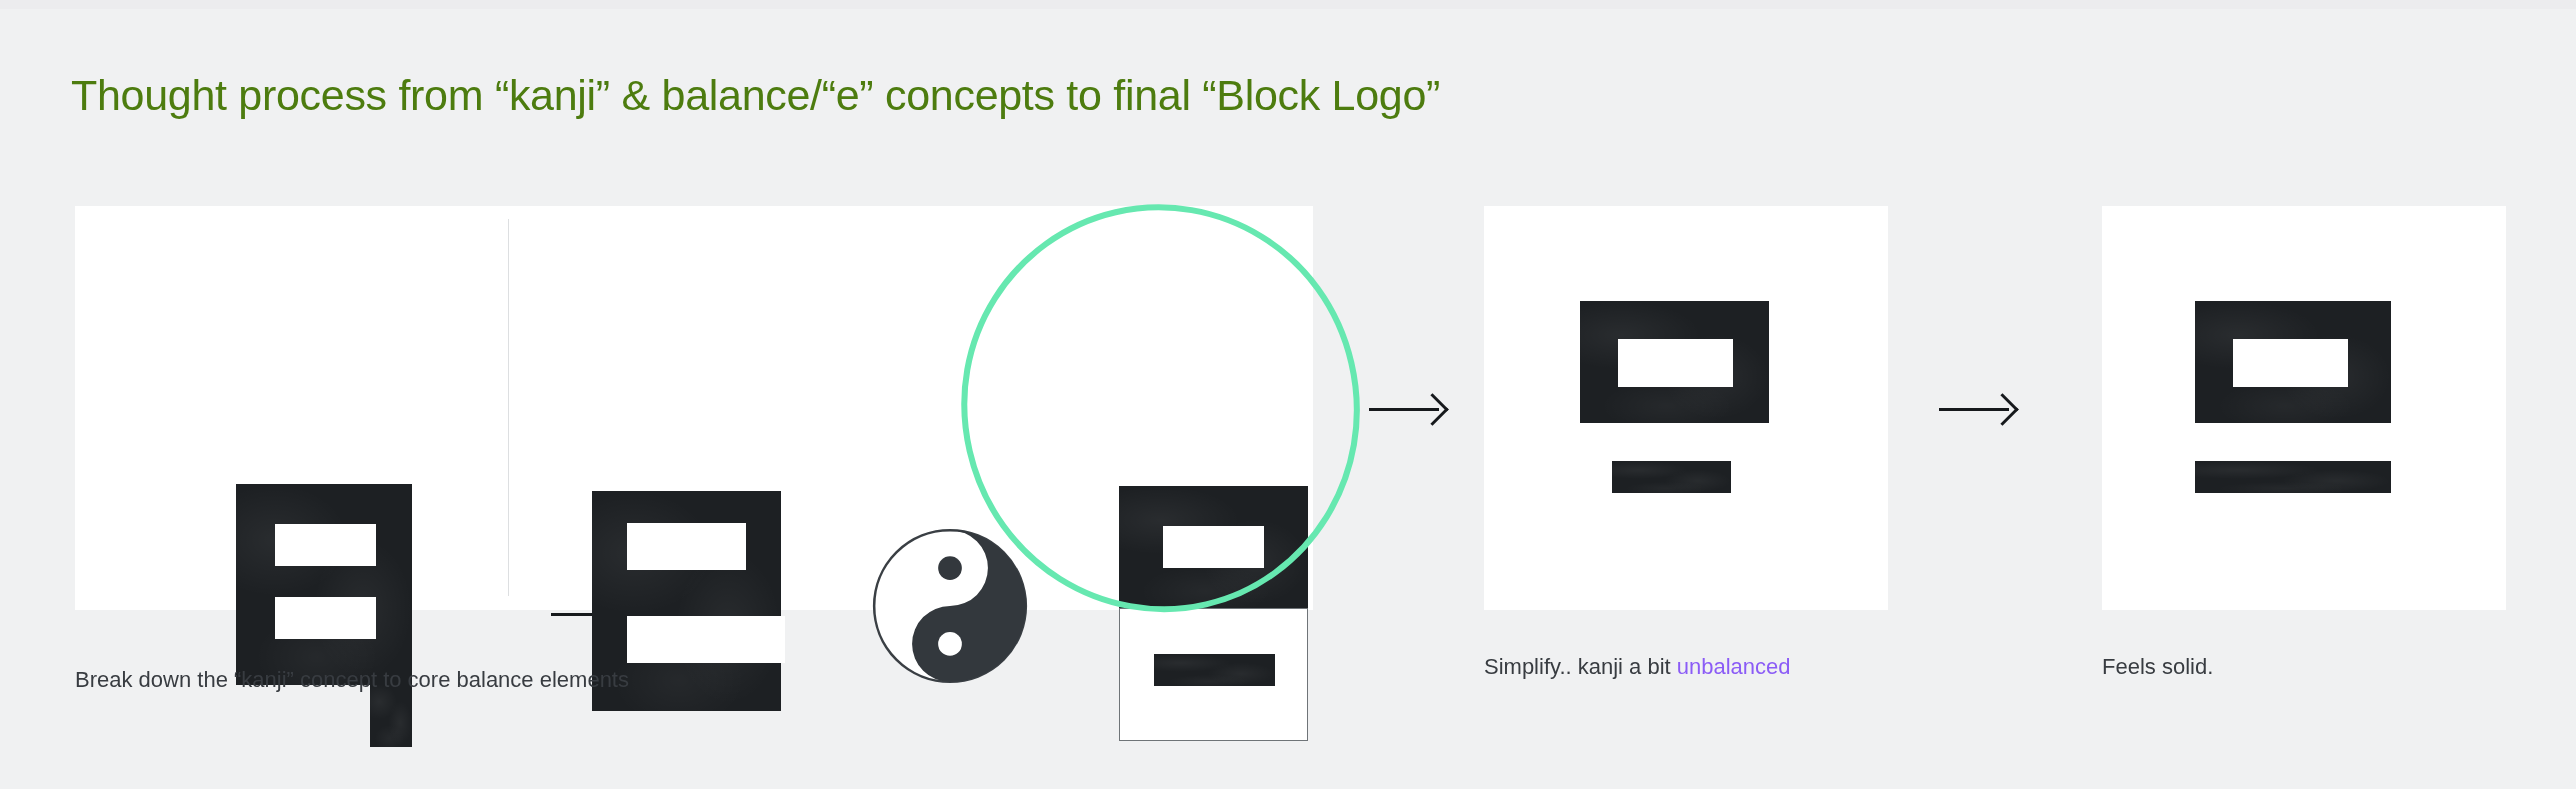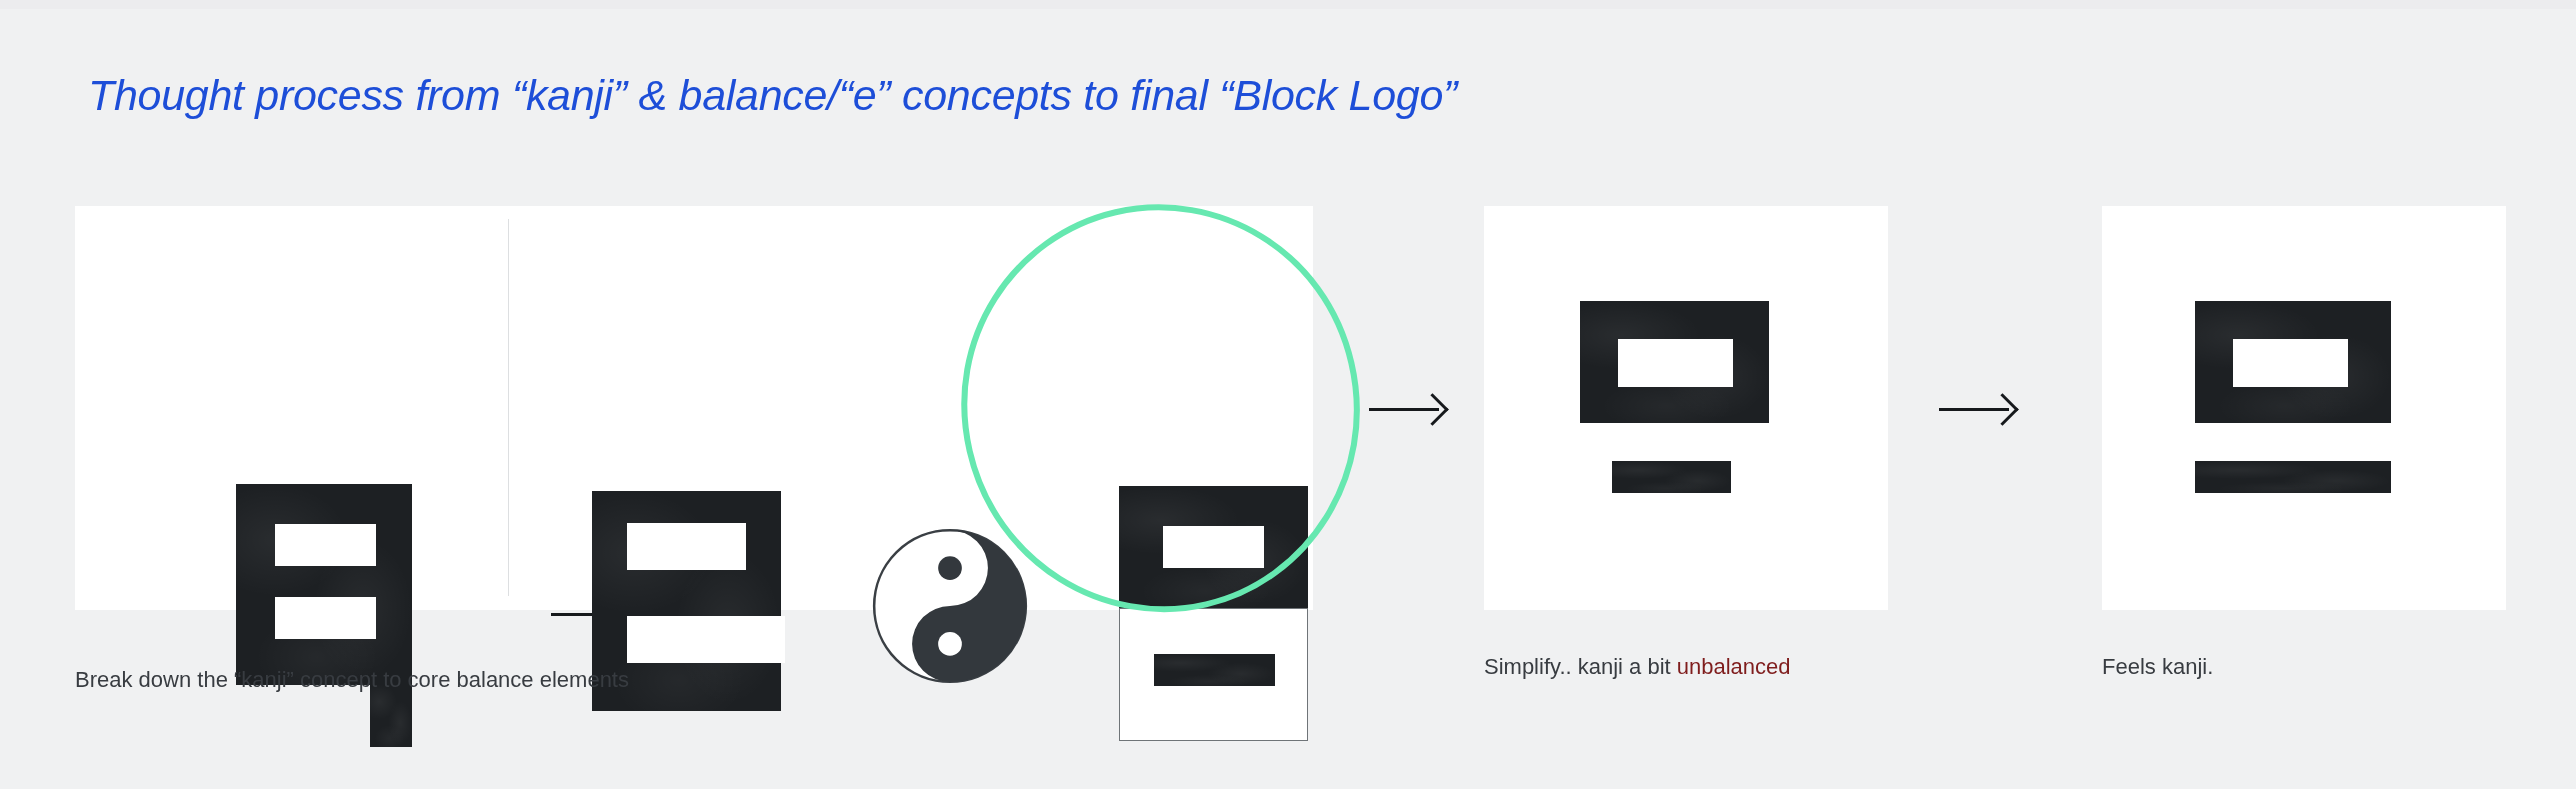--- a/index.html
+++ b/index.html
@@ -19,29 +19,28 @@
   .top-sliver {
     position: absolute;
     left: 0; top: 0;
     width: 2576px; height: 9.4px;
     background: #ececee;
   }
 
   
   .page-title {
     position: absolute;
-    left: 88px;
+    left: 71px;
     top: 74px;
     font-size: 43px;
     line-height: 1.0;
     letter-spacing: -0.3px;
-    color: #1d4ed8;
+    color: #4d7c0f;
     font-weight: 400;
     white-space: nowrap;
-    font-style: italic;
   }
 
   
   .panel {
     position: absolute;
     background: #ffffff;
     top: 206px;
     height: 404px;
   }
   .panel-a { left: 75px;  width: 1238px; }
@@ -145,21 +144,21 @@
     position: absolute;
     top: 654px;
     font-size: 22px;
     line-height: 1.2;
     color: #383c41;
     white-space: nowrap;
   }
   .cap-1 { left: 75px; margin-top: 13px; }
   .cap-2 { left: 1484px; }
   .cap-3 { left: 2102px; }
-  .cap-em { color: #7f1d1d; }
+  .cap-em { color: #8b5cf6; }
 </style>
 </head>
 <body>
 
 <div class="top-sliver"></div>
 
 <div class="page-title">Thought process from “kanji” &amp; balance/“e” concepts  to final “Block Logo”</div>
 
 <div class="panel panel-a">
 
@@ -235,14 +234,14 @@
     <div class="blk body"></div>
     <div class="hole hole1"></div>
     <div class="blk bar"></div>
   </div>
 </div>
 
 <div class="caption cap-1">Break down the “kanji” concept to core balance elements</div>
 
 <div class="caption cap-2"><span>Simplify.. kanji a bit </span><span class="cap-em">unbalanced</span></div>
 
-<div class="caption cap-3">Feels kanji.</div>
+<div class="caption cap-3">Feels solid.</div>
 
 
 </body></html>

